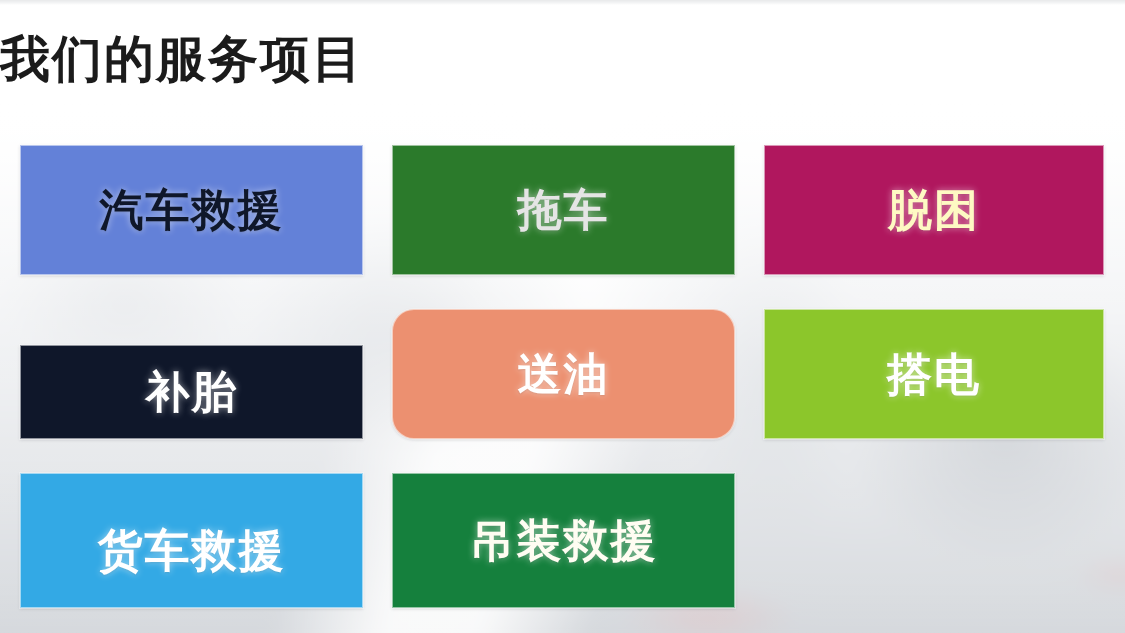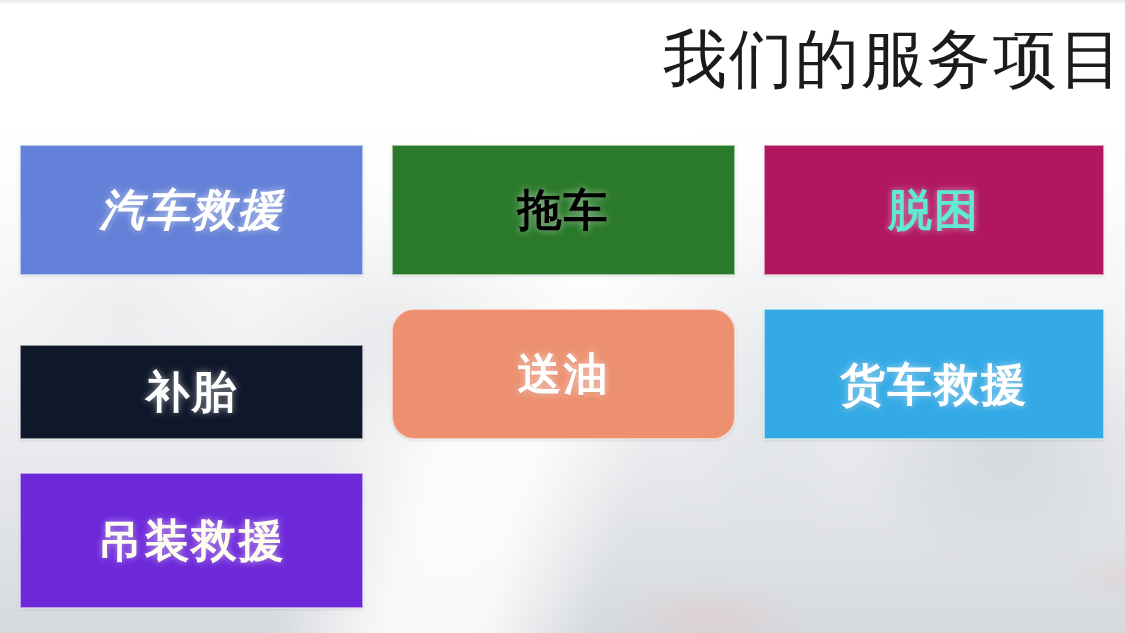--- a/index.html
+++ b/index.html
@@ -52,24 +52,24 @@
     height: 5px;
     background: linear-gradient(to bottom, #e8e9ea 0%, #f4f5f6 60%, rgba(255,255,255,0) 100%);
   }
 
   
   #title {
     position: absolute;
     top: 22px;
     left: 0;
     width: 100%;
-    text-align: right;
-    font-size: 64px;
+    text-align: left;
+    font-size: 50px;
     line-height: 74px;
-    font-weight: normal;
+    font-weight: bold;
     color: #1b1b1b;
     letter-spacing: 2px;
     white-space: nowrap;
   }
 
   
   #grid {
     position: absolute;
     left: 20px;
     top: 145px;
@@ -109,35 +109,38 @@
 
   <div id="bg-photo"></div>
   <div id="bg-veil"></div>
   <div id="top-hairline"></div>
 
   <div id="title">我们的服务项目</div>
 
   <div id="grid">
 
   <div class="tile" style="background: rgb(99, 129, 216);">
-        <span class="label" style="color: #ffffff; font-style: italic;">汽车救援</span>
+        <span class="label" style="color: #0f172a;">汽车救援</span>
       </div>
       <div class="tile" style="background: rgb(43, 122, 43);">
-        <span class="label" style="color: #000000;">拖车</span>
+        <span class="label" style="color: #e5e5e5;">拖车</span>
       </div>
       <div class="tile" style="background: rgb(176, 23, 94);">
-        <span class="label" style="color: #5eead4;">脱困</span>
+        <span class="label" style="color: #fef9c3;">脱困</span>
       </div>
       <div class="tile" style="background: #0f172a; margin-top: 36px;">
         <span class="label" style="color: rgb(255, 255, 255);">补胎</span>
       </div>
       <div class="tile" style="background: rgb(236, 144, 112); border-radius: 22px;">
         <span class="label" style="color: rgb(255, 255, 255);">送油</span>
       </div>
+      <div class="tile r3" style="background: rgb(140, 198, 43);">
+        <span class="label" style="color: rgb(255, 255, 255);">搭电</span>
+      </div>
       <div class="tile r3" style="background: rgb(51, 169, 229);">
         <span class="label" style="color: rgb(255, 255, 255); margin-top: 20px;">货车救援</span>
       </div>
-      <div class="tile r3" style="background: #6d28d9;">
+      <div class="tile r3" style="background: #15803d;">
         <span class="label" style="color: rgb(255, 253, 242);">吊装救援</span>
       </div>
     </div>
 
 </div>
 
 </body></html>

